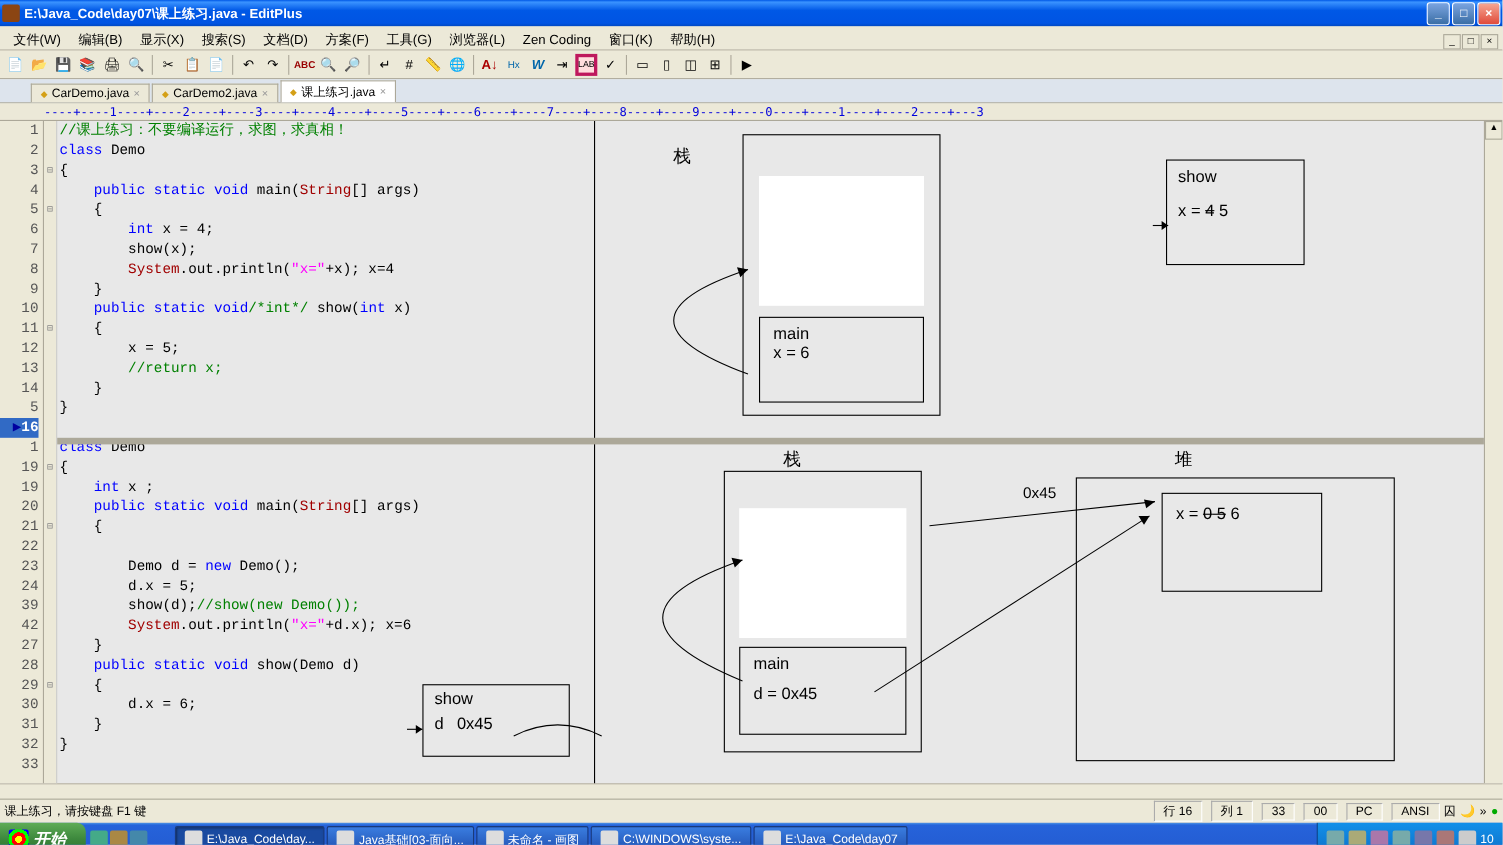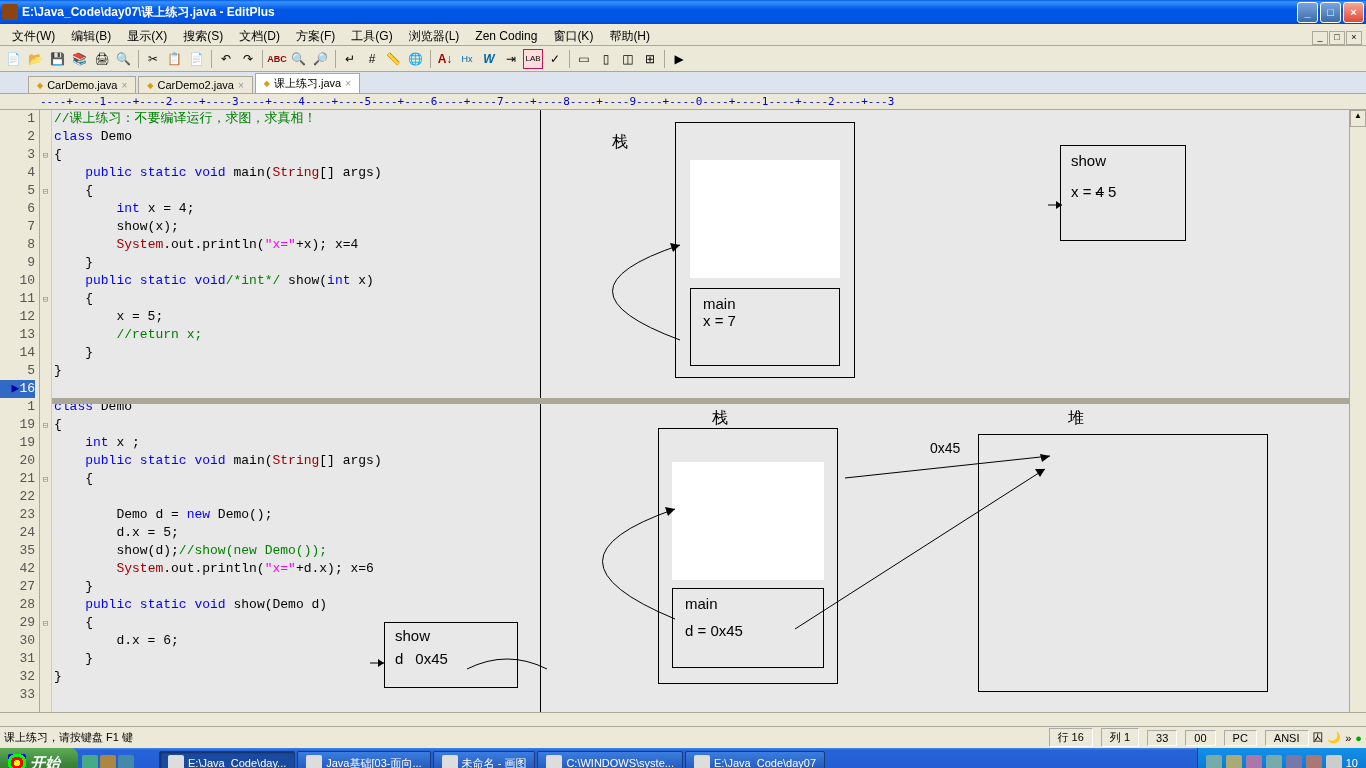--- a/index.html
+++ b/index.html
@@ -19,21 +19,21 @@
 .tsep { width: 1px; height: 18px; background: #aca899; margin: 0 2px; }
 .tabbar { height: 22px; background: #dde4ed; border-bottom: 1px solid #aca899; display: flex; align-items: flex-end; padding-left: 28px; }
 .tab { padding: 2px 8px; background: #ece9d8; border: 1px solid #aca899; border-bottom: none; margin-right: 2px; font-size: 11px; cursor: pointer; display: flex; align-items: center; gap: 4px; }
 .tab.active { background: #fff; }
 .tab-diamond { color: #d4a017; font-size: 8px; }
 .tab-close { color: #999; font-size: 10px; cursor: pointer; }
 .ruler { height: 16px; background: #ece9d8; color: #0000dd; font-family: monospace; font-size: 11px; padding-left: 40px; white-space: nowrap; overflow: hidden; border-bottom: 1px solid #aca899; line-height: 16px; }
 .editor-area { position: relative; height: 602px; background: #e8e8e8; display: flex; }
 .gutter { width: 40px; background: #ece9d8; border-right: 1px solid #aca899; font-family: "Courier New", monospace; font-size: 13px; text-align: right; padding-right: 4px; line-height: 18px; }
 .gutter-line { height: 18px; color: #555; }
-.gutter-line.current { background: #316ac5; color: white; }
+.gutter-line.current { background: #316ac5; color: white; font-weight: bold; }
 .gutter-line .arrow { color: #0000a0; }
 .fold-col { width: 12px; background: #ece9d8; border-right: 1px solid #ccc; line-height: 18px; font-size: 9px; text-align: center; color: #888; font-family: monospace; }
 .code { flex: 1; font-family: "Courier New", monospace; font-size: 13px; line-height: 18px; padding-left: 2px; white-space: pre; position: relative; }
 .kw { color: #0000ff; }
 .cls { color: #a00000; }
 .str { color: #ff00ff; }
 .cmt { color: #008000; }
 .code-line { height: 18px; }
 .scrollbar-v { width: 17px; background: #ece9d8; border-left: 1px solid #aca899; }
 .scroll-btn { height: 17px; background: #ece9d8; border: 1px solid #aca899; font-size: 8px; text-align: center; cursor: pointer; }
@@ -100,21 +100,21 @@
   <div class="tsep"></div>
   <div class="tbtn">↵</div>
   <div class="tbtn">#</div>
   <div class="tbtn">📏</div>
   <div class="tbtn">🌐</div>
   <div class="tsep"></div>
   <div class="tbtn" style="color:#a00;font-weight:bold">A↓</div>
   <div class="tbtn" style="color:#06a;font-size:9px">Hx</div>
   <div class="tbtn" style="color:#06a;font-style:italic;font-weight:bold">W</div>
   <div class="tbtn">⇥</div>
-  <div class="tbtn" style="background:#fdd;border:1px solid #be185d;font-size:8px">LAB</div>
+  <div class="tbtn" style="background:#fdd;border:3px solid #be185d;font-size:8px">LAB</div>
   <div class="tbtn">✓</div>
   <div class="tsep"></div>
   <div class="tbtn">▭</div>
   <div class="tbtn">▯</div>
   <div class="tbtn">◫</div>
   <div class="tbtn">⊞</div>
   <div class="tsep"></div>
   <div class="tbtn">▶</div>
 </div>
 
@@ -157,21 +157,21 @@
       <div class="gutter-line">5</div>
       <div class="gutter-line current"><span class="arrow">▶</span>16</div>
       <div class="gutter-line">1</div>
       <div class="gutter-line">19</div>
       <div class="gutter-line">19</div>
       <div class="gutter-line">20</div>
       <div class="gutter-line">21</div>
       <div class="gutter-line">22</div>
       <div class="gutter-line">23</div>
       <div class="gutter-line">24</div>
-      <div class="gutter-line">35</div>
+      <div class="gutter-line">39</div>
       <div class="gutter-line">42</div>
       <div class="gutter-line">27</div>
       <div class="gutter-line">28</div>
       <div class="gutter-line">29</div>
       <div class="gutter-line">30</div>
       <div class="gutter-line">31</div>
       <div class="gutter-line">32</div>
       <div class="gutter-line">33</div>
     </div>
   <div class="fold-col" id="foldcol">
@@ -216,21 +216,21 @@
 
   <div class="divider-h"></div>
   <div class="divider-v"></div>
 
   <div class="overlay" style="left:0; top:0; width:1300px; height:290px;">
     <div class="label" style="left:612px; top:22px;">栈</div>
     <div class="box" style="left:675px; top:12px; width:180px; height:256px;"></div>
     <div class="wbox" style="left:690px; top:50px; width:150px; height:118px;"></div>
     <div class="box" style="left:690px; top:178px; width:150px; height:78px; padding:6px 12px;">
       <div>main</div>
-      <div>x = 7</div>
+      <div>x = 6</div>
     </div>
     <svg class="arrow-svg" style="left:555px; top:130px;" width="150" height="120">
       <path d="M125 5 Q -10 50 125 100" stroke="#000" fill="none"></path>
       <path d="M125 5 L115 3 L118 12 Z" fill="#000"></path>
     </svg>
     <div class="box" style="left:1060px; top:35px; width:126px; height:96px; padding:6px 10px;">
       <div>show</div>
       <div style="margin-top:14px;">
         <span>x = </span><span class="strike">4</span><span> 5</span>
       </div>
@@ -249,20 +249,23 @@
     <div class="box" style="left:672px; top:184px; width:152px; height:80px; padding:6px 12px;">
       <div>main</div>
       <div style="margin-top:10px;">d = 0x45</div>
     </div>
     <svg class="arrow-svg" style="left:550px; top:100px;" width="150" height="130">
       <path d="M125 5 Q -20 55 125 115" stroke="#000" fill="none"></path>
       <path d="M125 5 L115 3 L118 12 Z" fill="#000"></path>
     </svg>
     <div class="box" style="left:978px; top:30px; width:290px; height:258px;"></div>
     <div class="label" style="left:930px; top:36px; font-size:14px;">0x45</div>
+    <div class="box" style="left:1056px; top:44px; width:146px; height:90px; padding:10px 12px;">
+      <span>x = </span><span class="strike">0</span><span class="strike"> 5</span><span> 6</span>
+    </div>
     <svg class="arrow-svg" style="left:790px; top:55px;" width="270" height="180">
       <line x1="5" y1="170" x2="255" y2="10" stroke="#000"></line>
       <path d="M255 10 L245 10 L250 18 Z" fill="#000"></path>
     </svg>
     <svg class="arrow-svg" style="left:840px; top:44px;" width="220" height="40">
       <line x1="5" y1="30" x2="210" y2="8" stroke="#000"></line>
       <path d="M210 8 L200 6 L202 14 Z" fill="#000"></path>
     </svg>
     <div class="box" style="left:384px; top:218px; width:134px; height:66px; padding:4px 10px;">
       <div>show</div>

